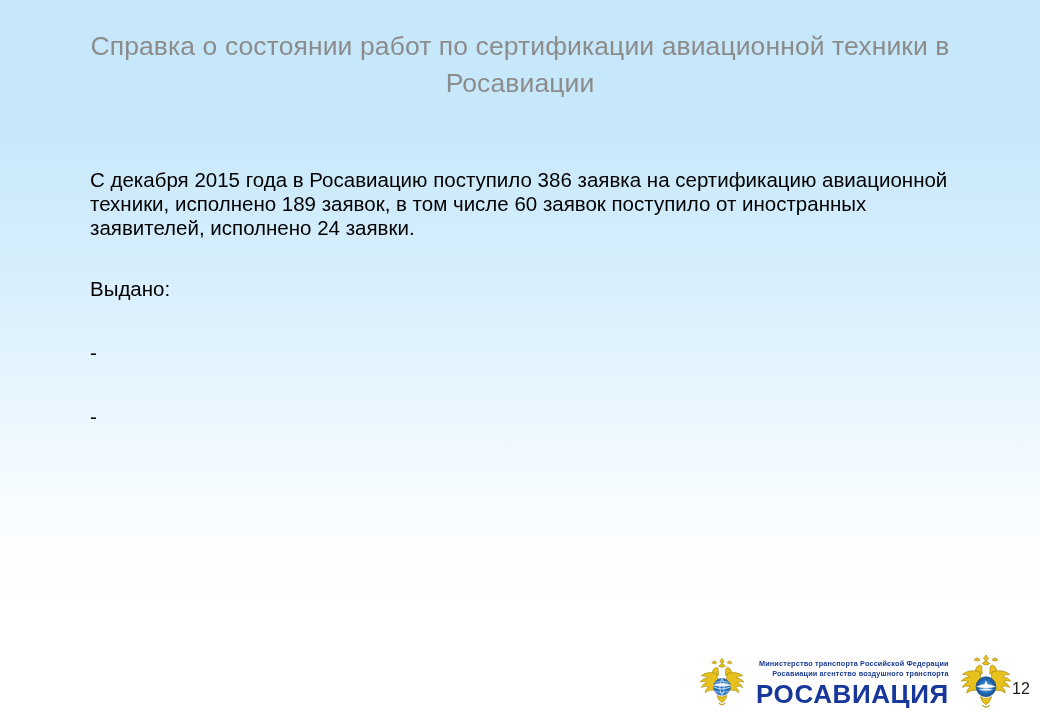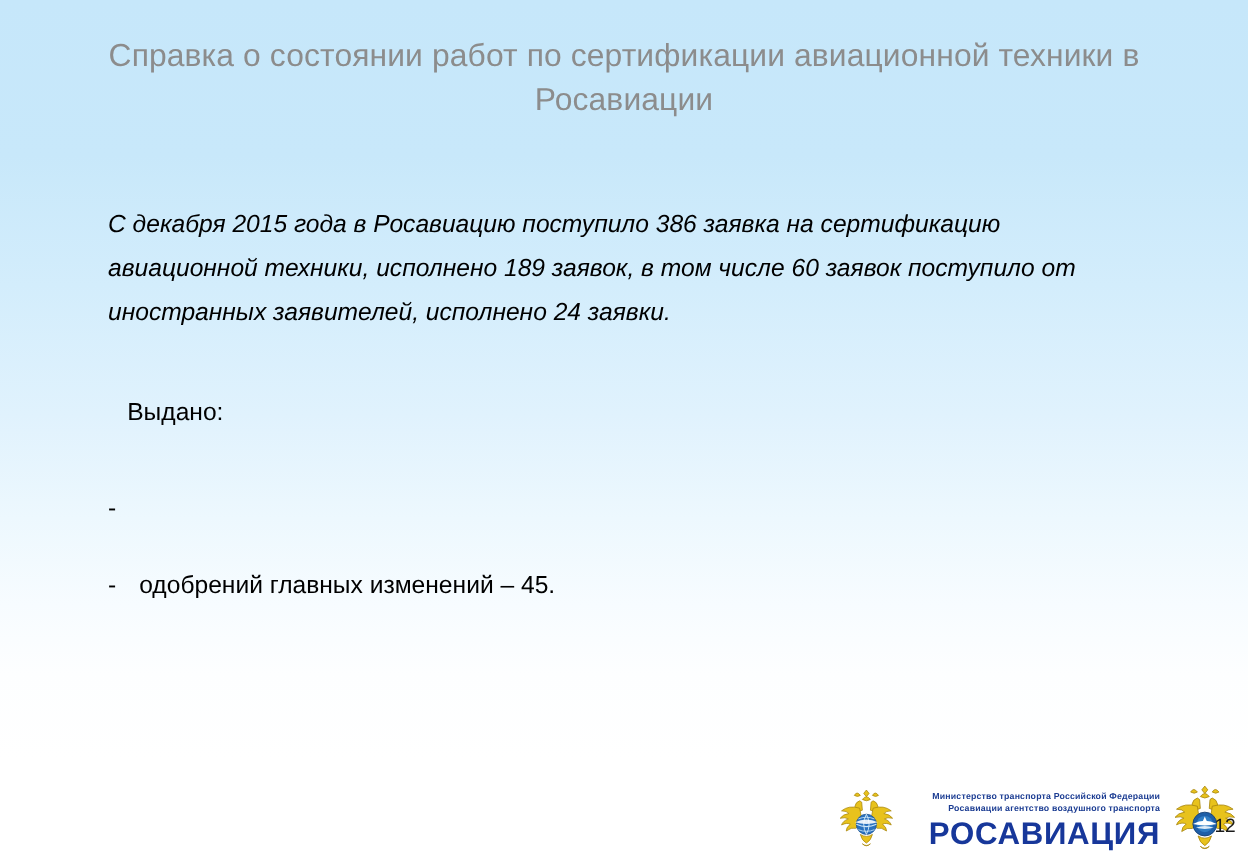--- a/index.html
+++ b/index.html
@@ -52,30 +52,29 @@
     position: absolute;
     left: 90px;
     top: 168px;
     width: 870px;
     color: #000000;
     font-size: 20.5px;
   }
 
   .para {
     margin: 0;
-    line-height: 37px;
+    line-height: 24px;
     text-align: left;
-    font-style: italic;
   }
 
   .spacer-sm { height: 32px; }
   .spacer-md { height: 31px; }
 
   .lead-in {
-    margin: 16px;
+    margin: 0;
     line-height: 33px;
   }
 
   .bullet-row {
     display: flex;
     align-items: flex-start;
     line-height: 33px;
   }
   .bullet-dash {
     width: 14px;
@@ -121,21 +120,20 @@
   }
 
   #wordmark {
     color: #17379a;
     font-size: 26px;
     font-weight: bold;
     letter-spacing: 0.6px;
     line-height: 28px;
     white-space: nowrap;
     margin-top: 1px;
-    margin-left: 18px;
   }
 
   
   #page-number {
     position: absolute;
     left: 1012px;
     top: 680px;
     color: #1a1a1a;
     font-size: 16px;
     line-height: 18px;
@@ -161,21 +159,20 @@
     <div class="bullet-row">
       <span class="bullet-dash">-</span>
       <span class="bullet-gap-1"></span>
     </div>
 
     <div class="spacer-md"></div>
 
     <div class="bullet-row">
       <span class="bullet-dash">-</span>
       <span class="bullet-gap-2"></span>
-      <span class="bullet-text">одобрений главных изменений – 45.</span>
     </div>
 
   </div>
 
   <div id="footer-logo">
 
     <svg class="emblem" width="56" height="56" viewBox="0 0 100 100">
       <g fill="#e8c21c" stroke="#a8860d" stroke-width="1.1">
 
         <path d="M50 6 l4 5 -4 5 -4 -5 z"></path>

